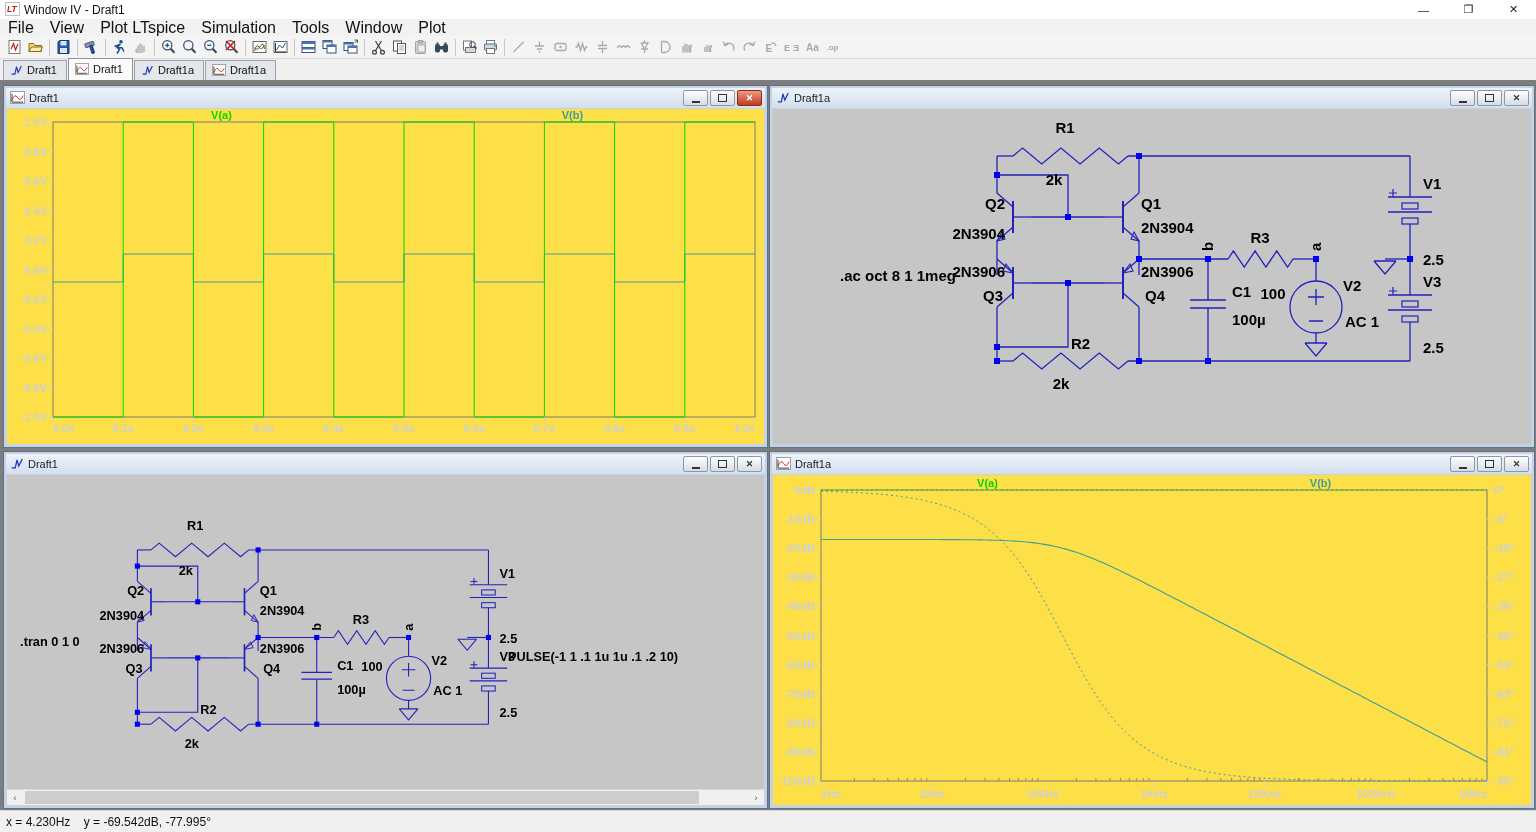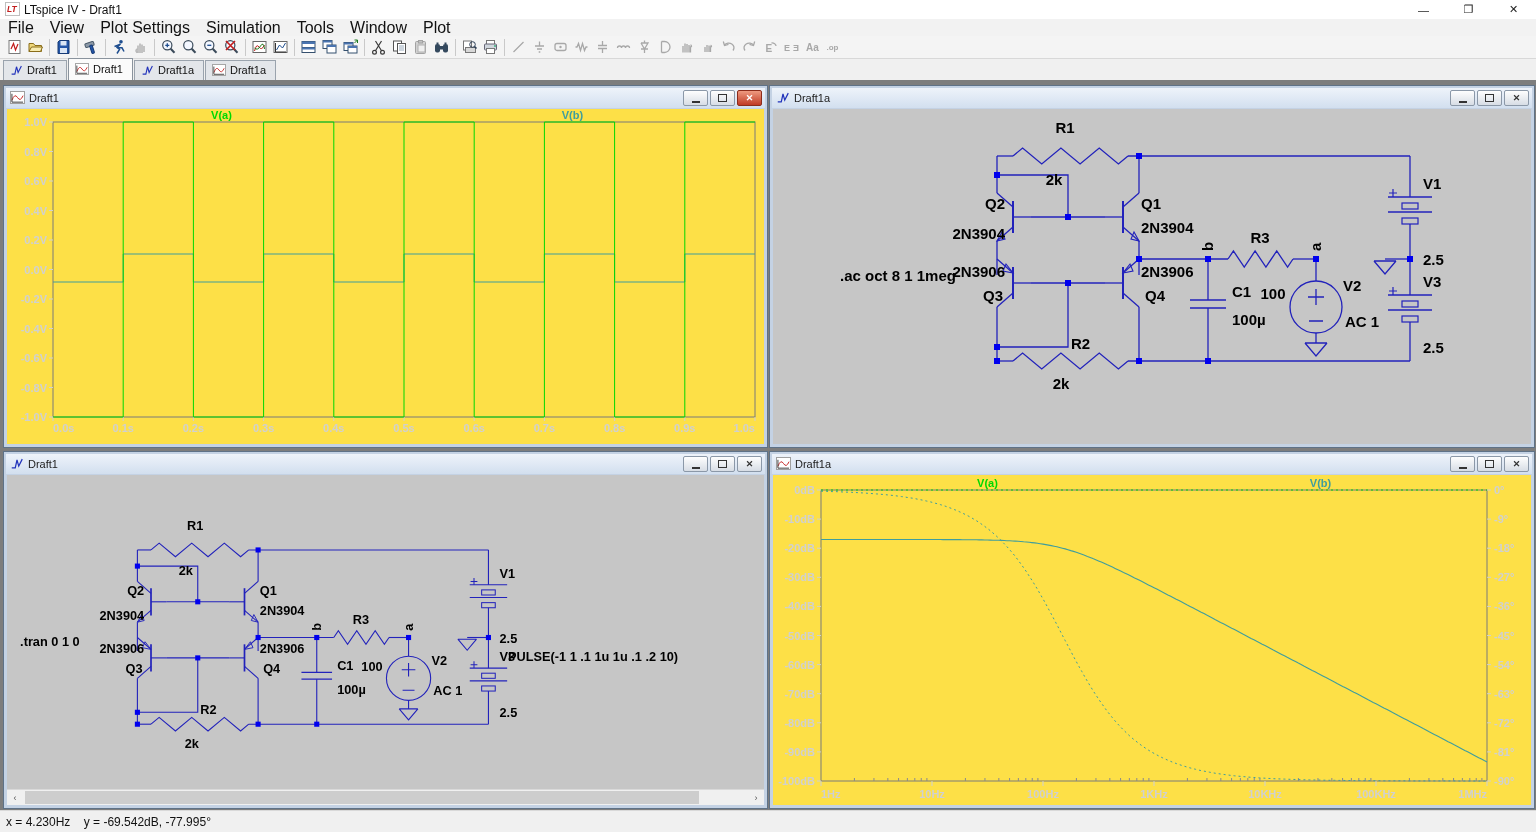--- a/index.html
+++ b/index.html
@@ -60,32 +60,32 @@
 </head>
 <body>
 
 <div class="titlebar">
   <span class="appicon">
     <svg width="15" height="14" viewBox="0 0 16 15">
         <rect x="0.5" y="0.5" width="15" height="14" fill="#fff" stroke="#bbb"></rect>
         <text x="2" y="11" font-size="9" font-weight="bold" font-style="italic" fill="#c21d1d">LT</text>
       </svg>
   </span>
-  <span>LTspice IV - Draft1</span>
+  <span>Window IV - Draft1</span>
   <div class="wbtns">
     <span class="wbtn">—</span>
     <span class="wbtn">❐</span>
     <span class="wbtn">✕</span>
   </div>
 </div>
 
 <div class="menubar">
     <span class="menu-item">File</span>
     <span class="menu-item">View</span>
-    <span class="menu-item">Plot Settings</span>
+    <span class="menu-item">Plot LTspice</span>
     <span class="menu-item">Simulation</span>
     <span class="menu-item">Tools</span>
     <span class="menu-item">Window</span>
     <span class="menu-item">Plot</span>
   </div>
 <div class="toolbar">
     <span class="tbtn">
       <svg width="17" height="16" viewBox="0 0 16 16">
         <rect x="2.5" y="1.5" width="11" height="13" fill="#fff" stroke="#7a7a7a"></rect>
         <path d="M4.5 10 L7 4.5 L9 11 L11.5 5" stroke="#c21d1d" fill="none" stroke-width="1.2"></path>

